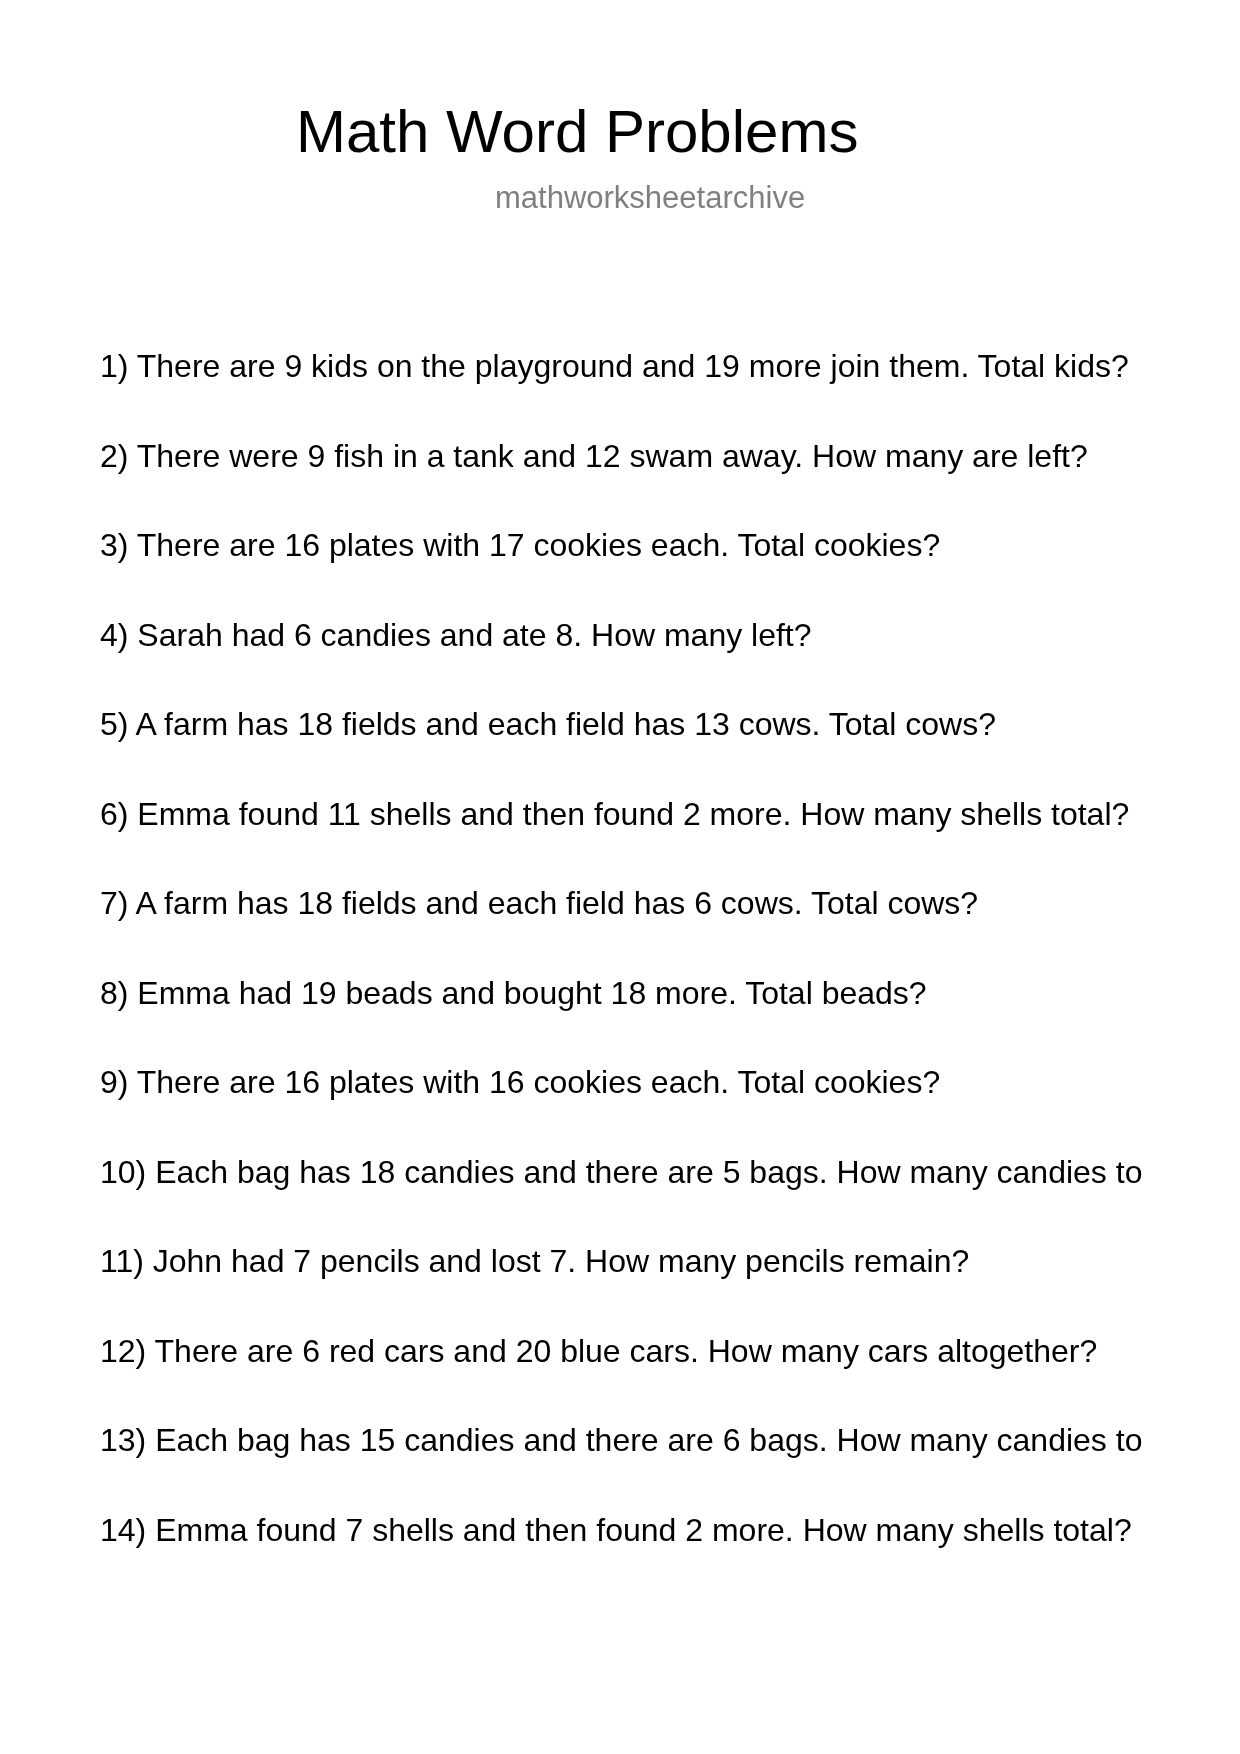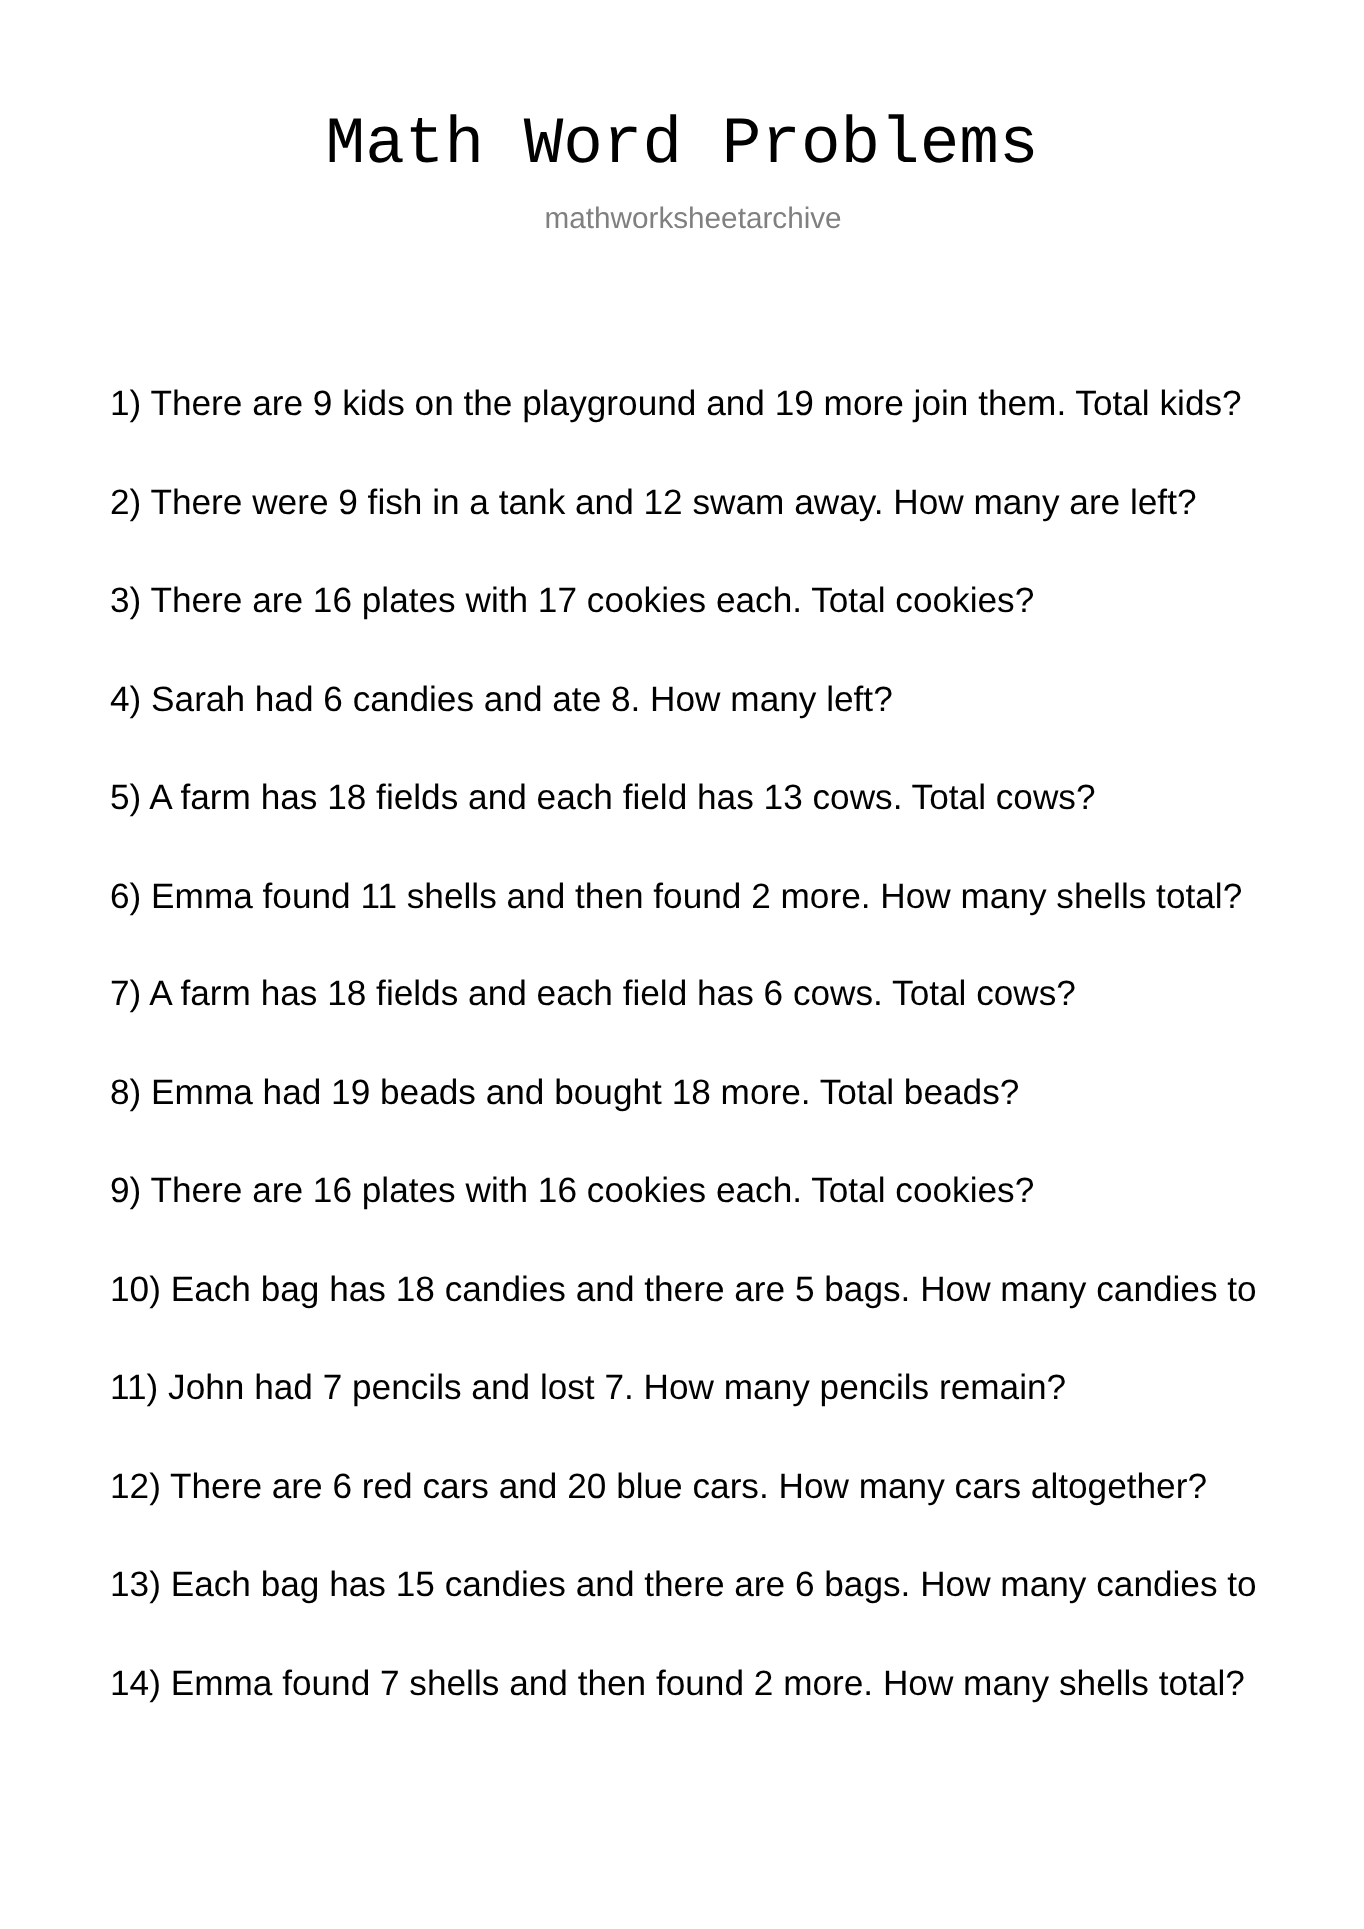--- a/index.html
+++ b/index.html
@@ -26,27 +26,26 @@
     .title {
       position: absolute;
       left: 296px;
       top: 96px;
       font-size: 60px;
       line-height: 72px;
       white-space: nowrap;
       margin: 0;
       font-weight: normal;
       color: #000000;
-      font-family: Liberation Mono, monospace;
     }
     .subtitle {
       position: absolute;
       left: 495px;
       top: 178px;
-      font-size: 27px;
+      font-size: 31px;
       line-height: 40px;
       white-space: nowrap;
       color: #808080;
     }
     .problems {
       position: absolute;
       left: 100px;
       top: 344px;
       margin: 0;
       padding: 0;

